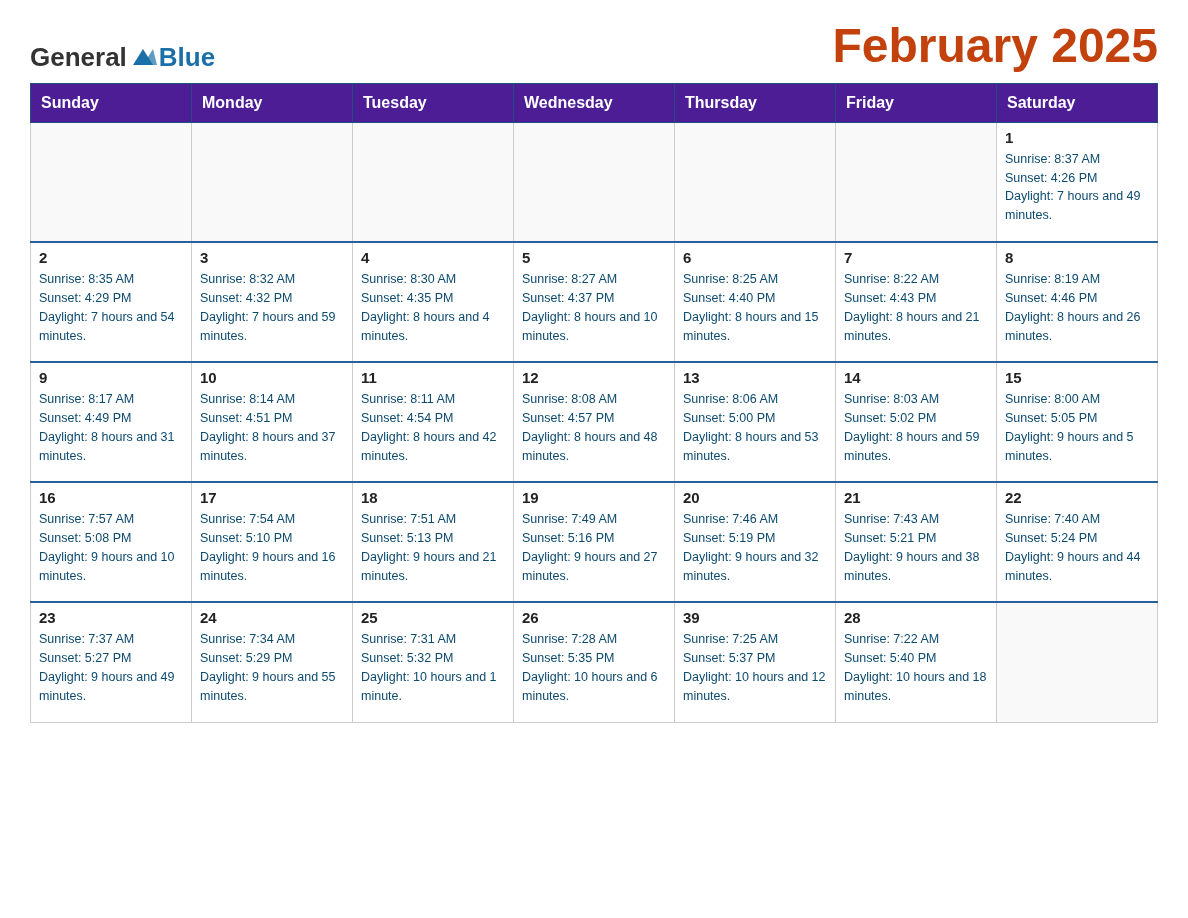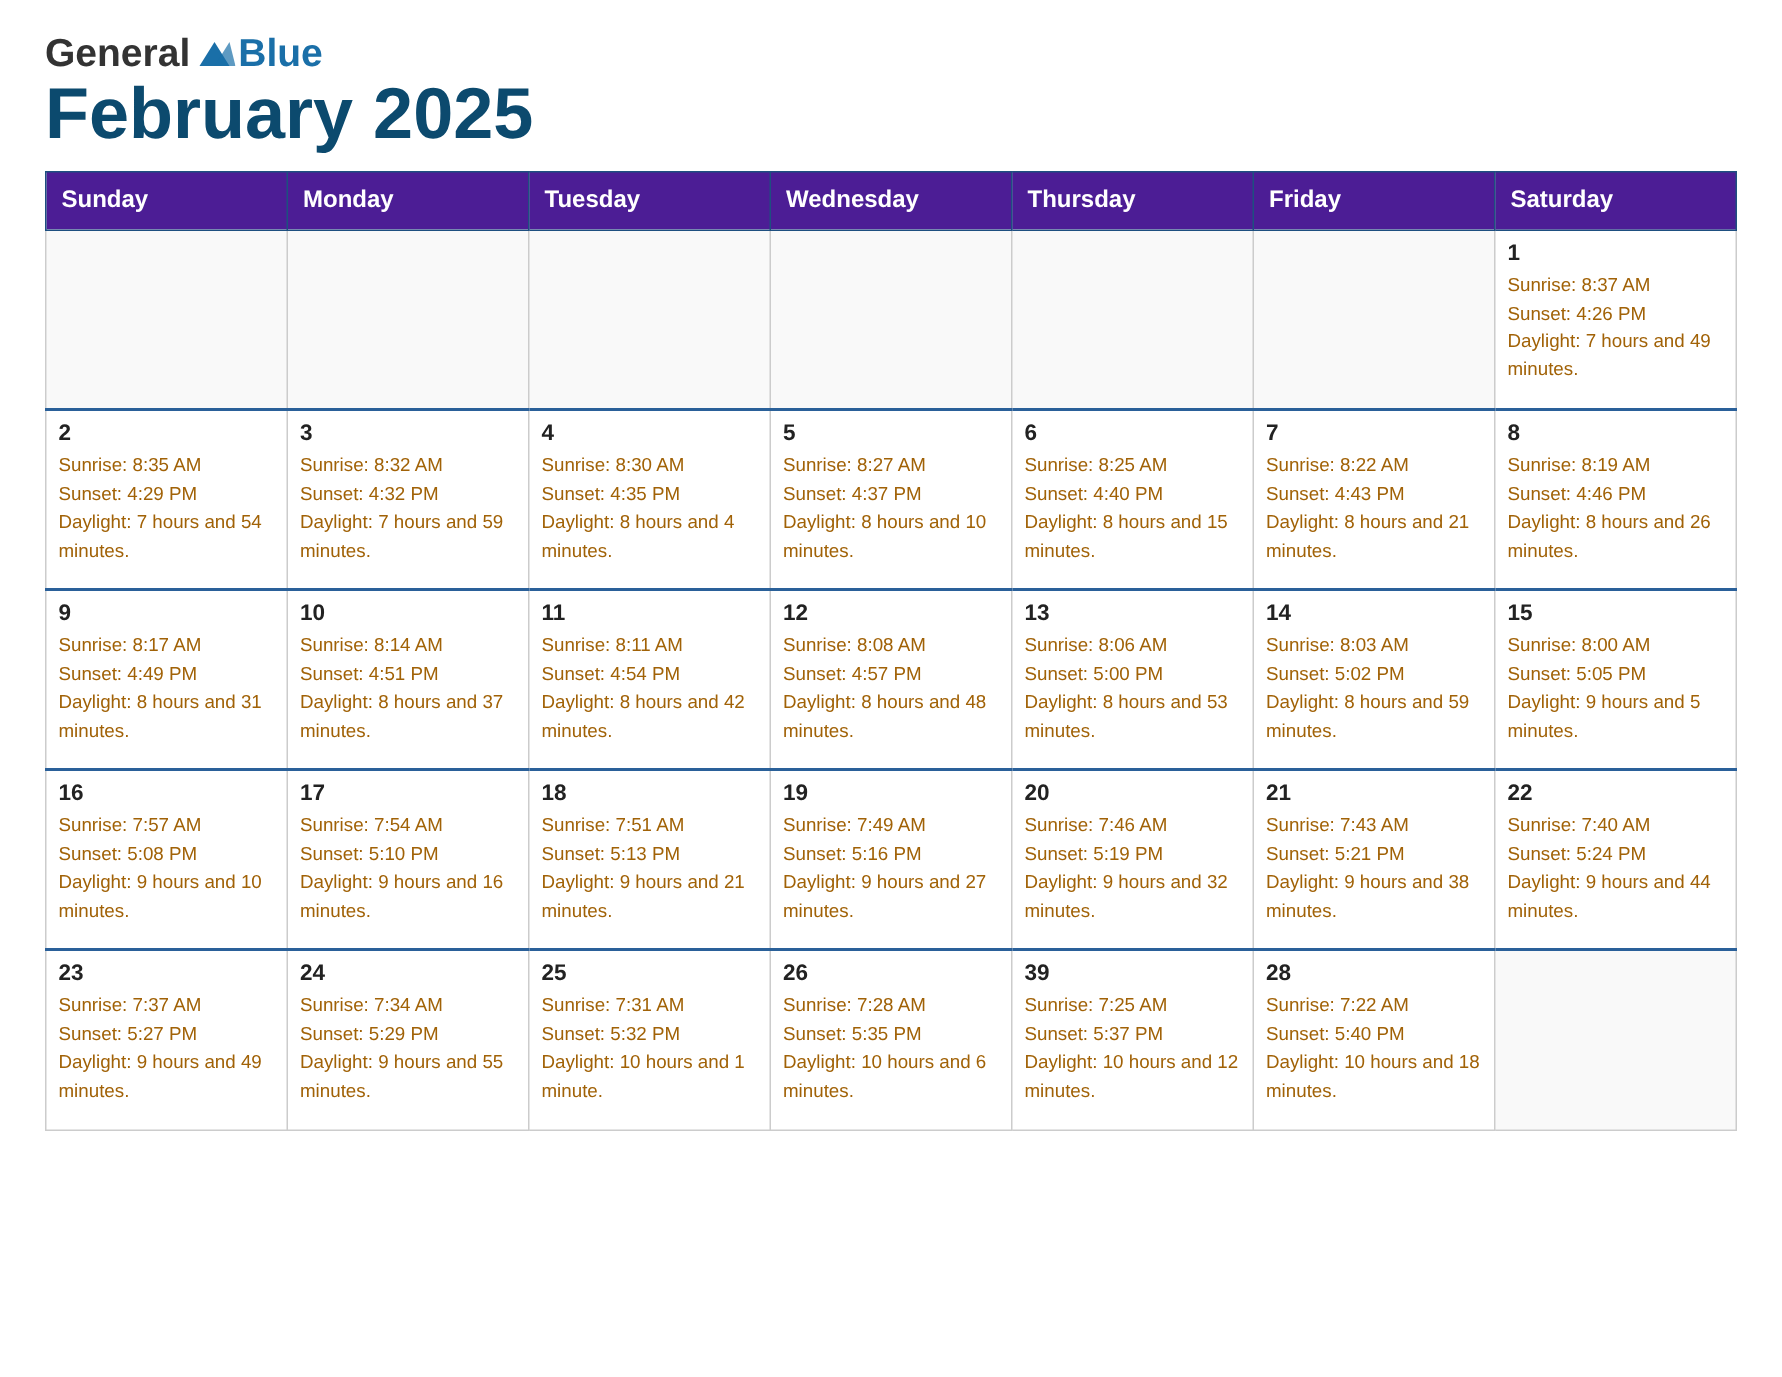--- a/index.html
+++ b/index.html
@@ -6,23 +6,22 @@
     body {
       font-family: Arial, sans-serif;
       background: #fff;
       padding: 20px 30px;
       width: 1188px;
       min-height: 918px;
     }
     .header {
       display: flex;
       justify-content: space-between;
-      align-items: flex-start;
+      align-items: flex-end;
       margin-bottom: 0;
-      flex-direction: column;
     }
     .logo {
       display: flex;
       align-items: center;
     }
     .logo-text-general {
       font-size: 26px;
       font-weight: bold;
       color: #333;
     }
@@ -35,21 +34,21 @@
       width: 28px;
       height: 28px;
       margin: 0 2px;
     }
     .title-block {
       text-align: right;
     }
     .month-title {
       font-size: 48px;
       font-weight: bold;
-      color: #0c4a6e;
+      color: #c2410c;
       line-height: 1.1;
     }
     .location-subtitle {
       font-size: 20px;
       color: #444;
       margin-top: 4px;
     }
     .calendar {
       width: 100%;
       border-collapse: collapse;
@@ -78,21 +77,21 @@
       background: #f9f9f9;
     }
     .day-number {
       font-size: 15px;
       font-weight: bold;
       color: #222;
       margin-bottom: 4px;
     }
     .day-info {
       font-size: 12.5px;
-      color: #a16207;
+      color: #0c4a6e;
       line-height: 1.5;
     }
     .row-divider td {
       border-top: 2px solid #2a6099;
     }
   </style>
 </head>
 <body>
 
 <div class="header">

